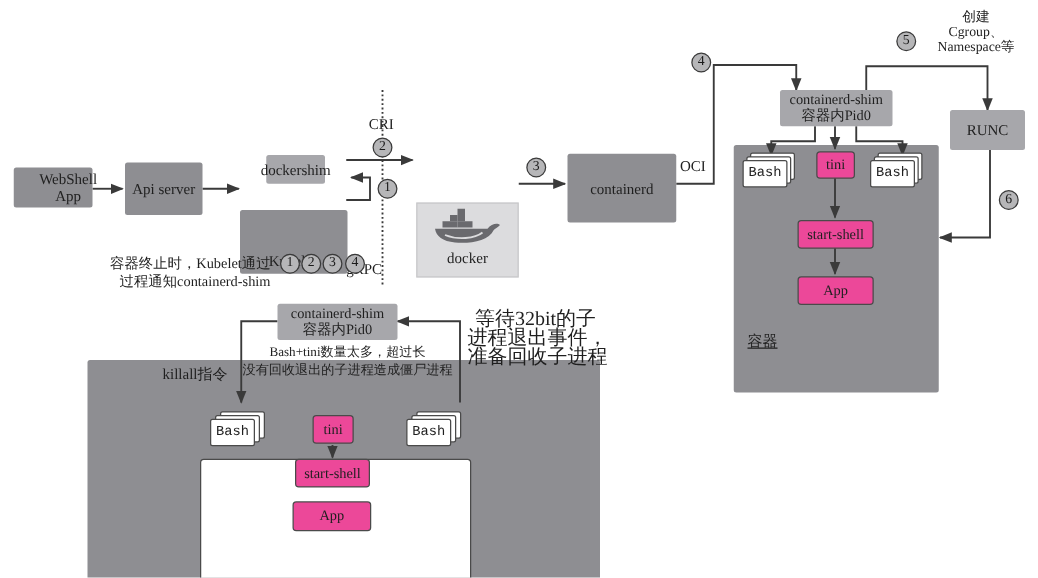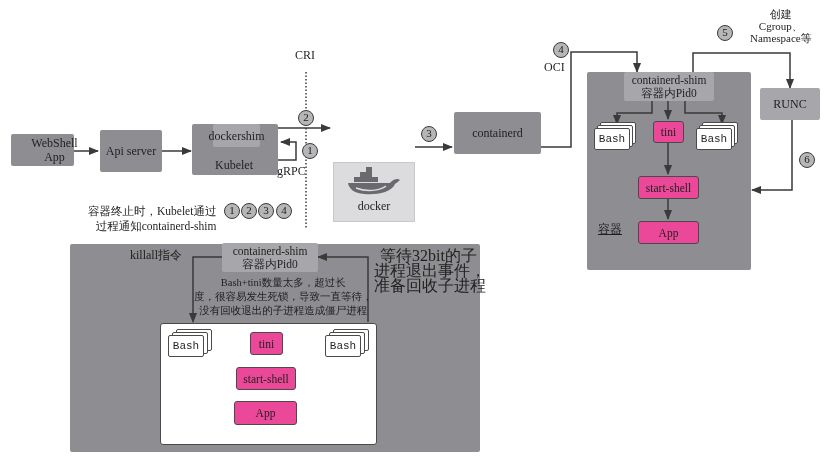--- a/index.html
+++ b/index.html
@@ -1,18 +1,18 @@
 <!DOCTYPE html>
 <html><head>
 <meta charset="utf-8">
 <style>
   html, body { margin:0; padding:0; background:#ffffff; }
   body { width:830px; height:462px; position:relative; overflow:hidden;
          font-family:"Liberation Serif","DejaVu Serif",serif; color:#1f1f1f; }
-  .abs { position:absolute; }
+  .abs { position:absolute;margin-top:44px; }
   .box { position:absolute; box-sizing:border-box; display:flex; align-items:center; justify-content:center; text-align:center; }
   .dark { background:#8e8e92; border-radius:2px; }
   .mid { background:#a7a7ab; border-radius:2px; }
   .light { background:#dcdcde; border:1px solid #c8c8ca;margin-top:44px; }
   .white { background:#ec4899; border:1.5px solid #4a4a4a; border-radius:3px; }
   .lbl { font-size:12px; line-height:14px; }
   .circ { position:absolute; width:16px; height:16px; border-radius:50%; background:#b6b6b8;
           border:1.5px solid #3a3a3a; box-sizing:border-box; font-size:11px; line-height:13px;
           text-align:center; color:#1a1a1a; }
   svg.lines { position:absolute; left:0; top:0; }
@@ -95,25 +95,25 @@
         <rect x="20" y="12" width="6" height="5"></rect>
         <rect x="26" y="12" width="6" height="5"></rect>
       <path d="M2,18 L44,18 C47,14 52,13 54,15 C52,17 50,18 49,19 C45,28 30,30 18,29 C8,28 3,24 2,18 z"></path>
     </g>
     <path d="M10,23 C20,27 34,26 40,21" stroke="#dcdcde" stroke-width="1.5" fill="none"></path>
   </svg>
   <span class="lbl" style="margin-top:4px;">docker</span>
 </div>
 <div class="circ" style="left:421px;top:126px;">3</div>
 
-<div class="box dark lbl" style="left:454px;top:112px;width:87px;height:42px;">
+<div class="box dark lbl" style="left:454px;top:123px;width:87px;height:55px;">
   <span>containerd</span>
 </div>
 <div class="circ" style="left:553px;top:42px;">4</div>
-<div class="abs lbl" style="left:544px;top:60px;">OCI</div>
+<div class="abs lbl" style="left:544px;top:82px;">OCI</div>
 
 <div class="box mid" style="left:624px;top:72px;width:90px;height:29px;flex-direction:column;font-size:11.5px;line-height:13px;">
   <span>containerd-shim</span>
   <span>容器内Pid0</span>
 </div>
 <div class="stack" style="left:594px;top:122px;">
   <div class="s" style="left:6px;top:0;"></div>
   <div class="s" style="left:3px;top:3px;"></div>
   <div class="s front" style="left:0;top:6px;">Bash</div>
 </div>
@@ -153,21 +153,20 @@
 <div class="circ" style="left:258px;top:203px;">3</div>
 <div class="circ" style="left:276px;top:203px;">4</div>
 
 <div class="abs lbl" style="left:130px;top:248px;">killall指令</div>
 <div class="box mid" style="left:222px;top:243px;width:96px;height:29px;flex-direction:column;font-size:11.5px;line-height:13px;">
   <span>containerd-shim</span>
   <span>容器内Pid0</span>
 </div>
 <div class="note" style="left:194px;top:276px;font-size:10.5px;line-height:14px;">
   <div>Bash+tini数量太多，超过长</div>
-  <div>度，很容易发生死锁，导致一直等待，</div>
   <div>没有回收退出的子进程造成僵尸进程</div>
 </div>
 <div class="note" style="left:374px;top:248px;font-size:16px;line-height:15px;text-align:left;">
   <div style="padding-left:6px;">等待32bit的子</div>
   <div>进程退出事件，</div>
   <div>准备回收子进程</div>
 </div>
 
 <div class="abs" style="left:160px;top:323px;width:217px;height:122px;background:#ffffff;border:1.5px solid #4a4a4a;border-radius:3px;box-sizing:border-box;"></div>
 <div class="stack" style="left:168px;top:329px;">

